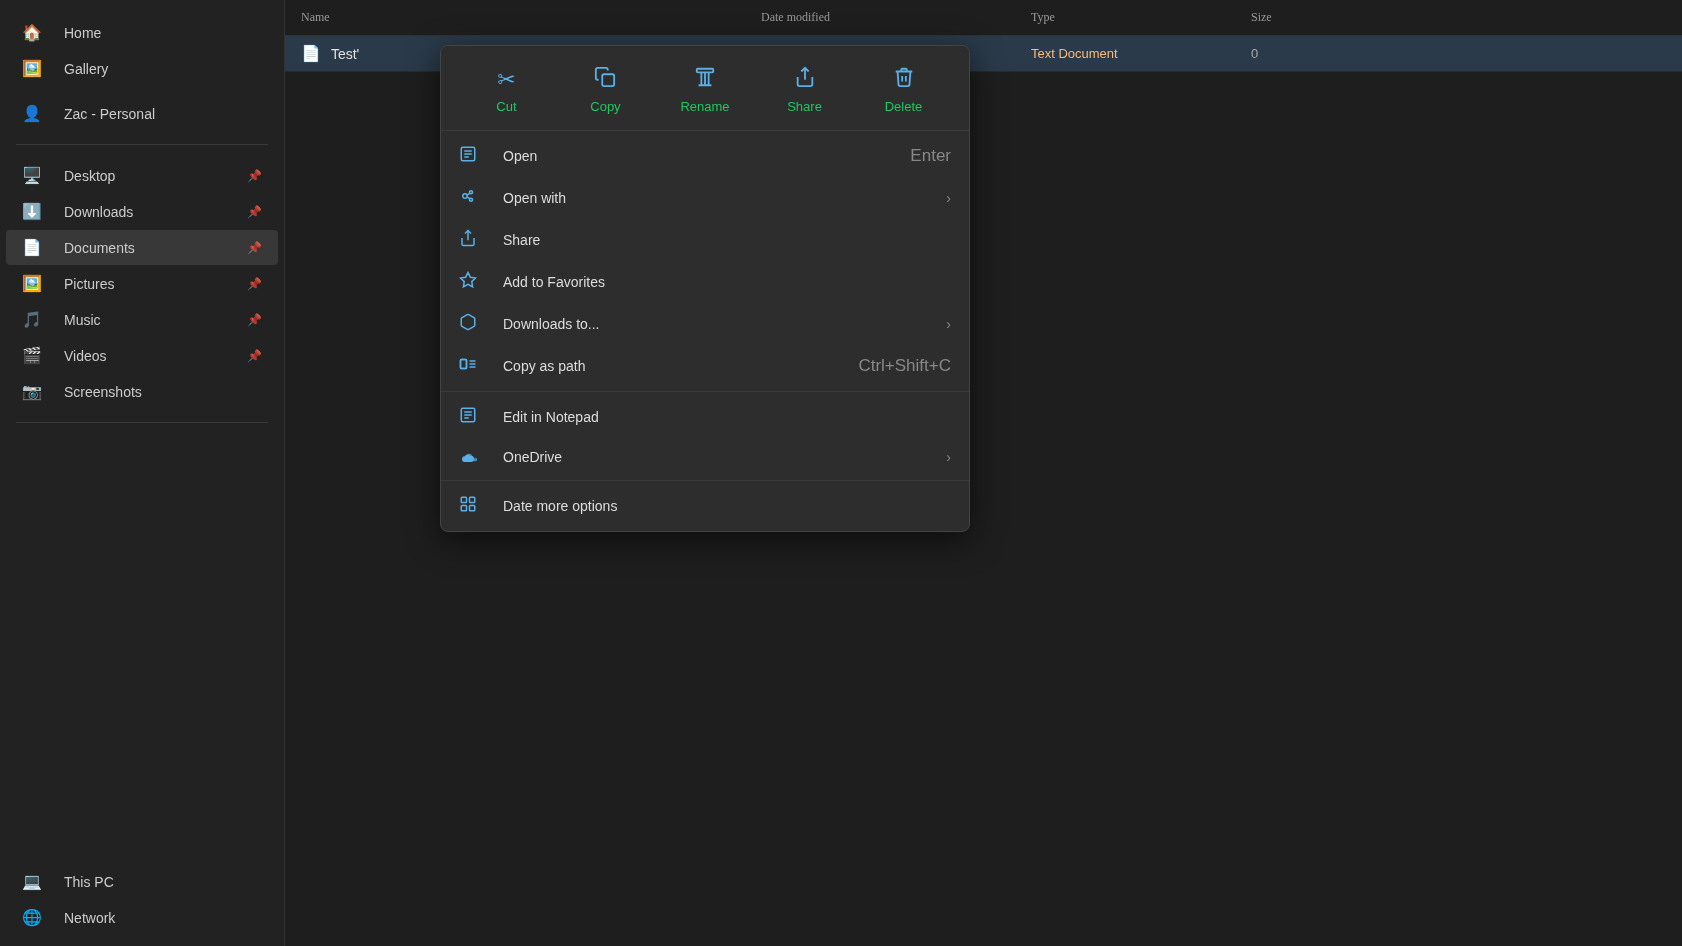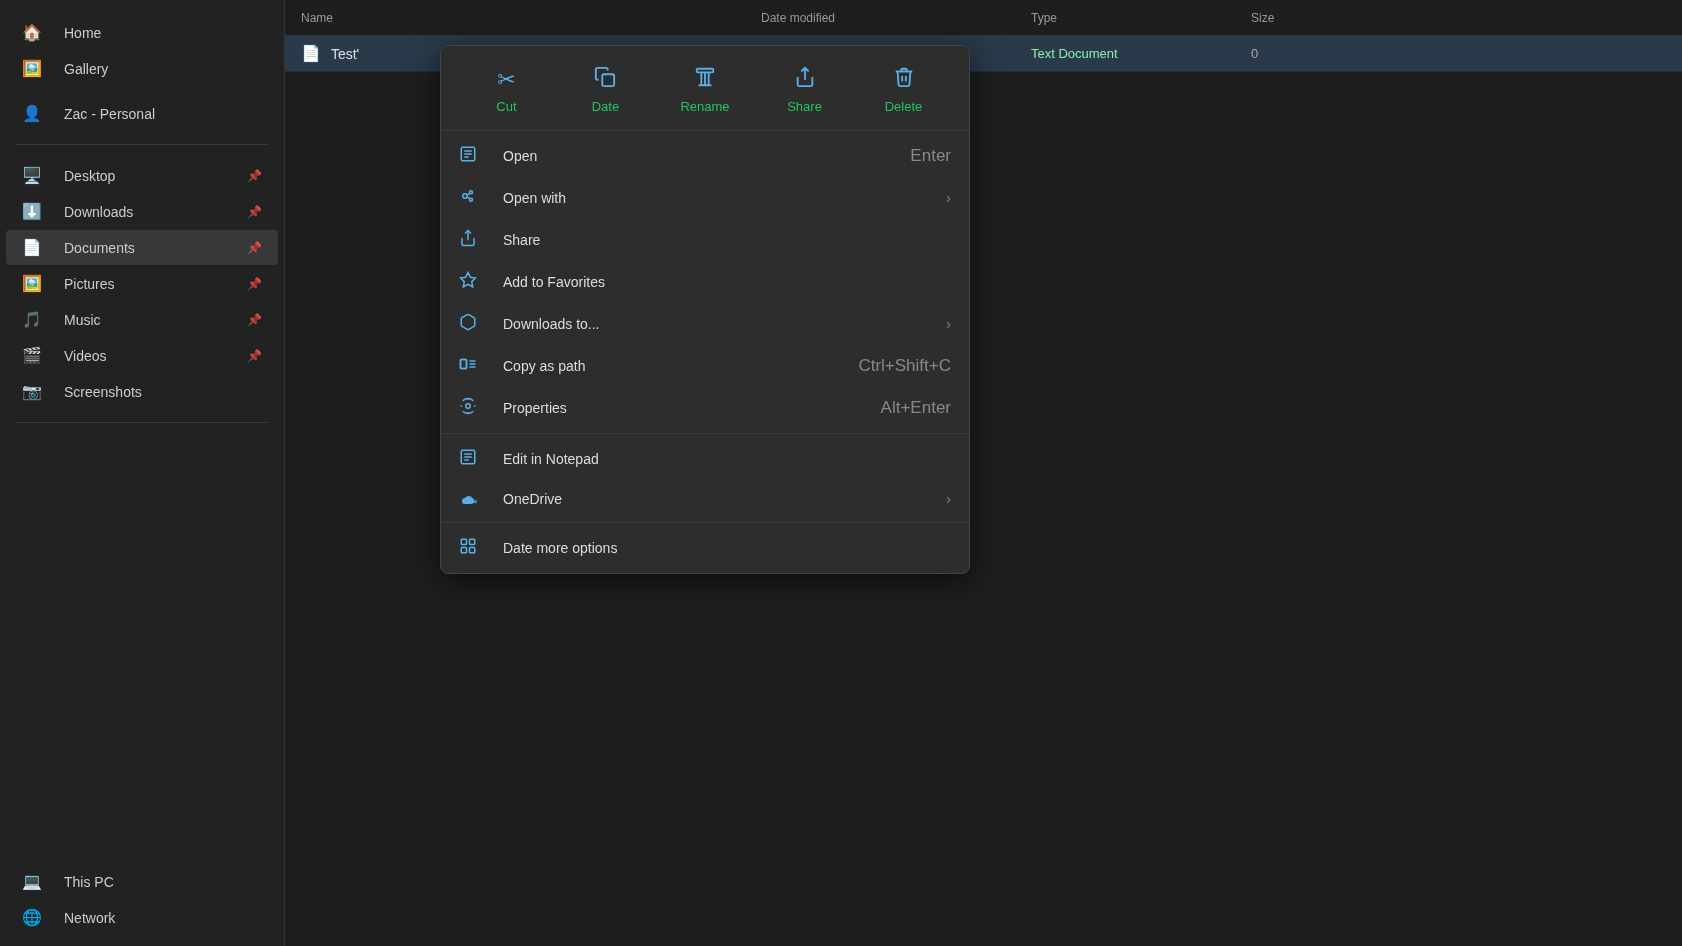--- a/index.html
+++ b/index.html
@@ -86,20 +86,21 @@
     
     .file-header {
       display: flex;
       align-items: center;
       padding: 8px 16px;
       border-bottom: 1px solid #333;
       background: #1e1e1e;
       font-size: 12px;
       color: #999;
       height: 36px;
+      font-family: Liberation Serif, serif;
     }
 
     .file-header-col {
       display: flex;
       align-items: center;
       gap: 4px;
     }
 
     .col-name { width: 460px; }
     .col-date { width: 270px; }
@@ -129,21 +130,21 @@
     }
 
     .file-row .file-date {
       width: 270px;
       color: #aaa;
       font-size: 13px;
     }
 
     .file-row .file-type {
       width: 220px;
-      color: #86efac;
+      color: #fdba74;
       font-size: 13px;
     }
 
     .file-row .file-size {
       color: #aaa;
       font-size: 13px;
     }
 
     
     .context-menu-overlay {
@@ -351,21 +352,21 @@
           <span class="tb-icon">✂</span>
           <span class="tb-label">Cut</span>
         </div>
         <div class="cm-toolbar-item">
           <span class="tb-icon" style="font-size:20px;">
             <svg width="22" height="22" viewBox="0 0 24 24" fill="none" stroke="#5ab0e8" stroke-width="2">
                 <rect x="9" y="9" width="13" height="13" rx="2"></rect>
                 <path d="M5 15H4a2 2 0 0 1-2-2V4a2 2 0 0 1 2-2h9a2 2 0 0 1 2 2v1"></path>
               </svg>
           </span>
-          <span class="tb-label">Date</span>
+          <span class="tb-label">Copy</span>
         </div>
         <div class="cm-toolbar-item">
           <span class="tb-icon" style="font-size:20px;">
             <svg width="22" height="22" viewBox="0 0 24 24" fill="none" stroke="#5ab0e8" stroke-width="2">
                 <rect x="3" y="3" width="18" height="4" rx="1"></rect>
                 <path d="M8 7v14M12 7v14M16 7v14"></path>
                 <path d="M5 21h14"></path>
               </svg>
           </span>
           <span class="tb-label">Rename</span>
@@ -459,31 +460,20 @@
                 <rect x="2" y="6" width="8" height="12" rx="1"></rect>
                 <line x1="14" y1="8" x2="22" y2="8"></line>
                 <line x1="14" y1="12" x2="22" y2="12"></line>
                 <line x1="14" y1="16" x2="22" y2="16"></line>
               </svg>
           </span>
           <span class="cm-item-label">Copy as path</span>
           <span class="cm-item-shortcut">Ctrl+Shift+C</span>
         </div>
 
-        <div class="cm-item">
-          <span class="cm-item-icon">
-            <svg width="18" height="18" viewBox="0 0 24 24" fill="none" stroke="#5ab0e8" stroke-width="2">
-                <circle cx="12" cy="12" r="3"></circle>
-                <path d="M19.07 4.93a10 10 0 0 0-14.14 0M4.93 19.07a10 10 0 0 0 14.14 0"></path>
-                <path d="M12 2v2M12 20v2M2 12h2M20 12h2"></path>
-              </svg>
-          </span>
-          <span class="cm-item-label">Properties</span>
-          <span class="cm-item-shortcut">Alt+Enter</span>
-        </div>
 
         <div class="cm-divider"></div>
 
         <div class="cm-item">
           <span class="cm-item-icon">
             <svg width="18" height="18" viewBox="0 0 24 24" fill="none" stroke="#5ab0e8" stroke-width="2">
                 <rect x="3" y="3" width="18" height="18" rx="2"></rect>
                 <line x1="7" y1="8" x2="17" y2="8"></line>
                 <line x1="7" y1="12" x2="17" y2="12"></line>
                 <line x1="7" y1="16" x2="13" y2="16"></line>

